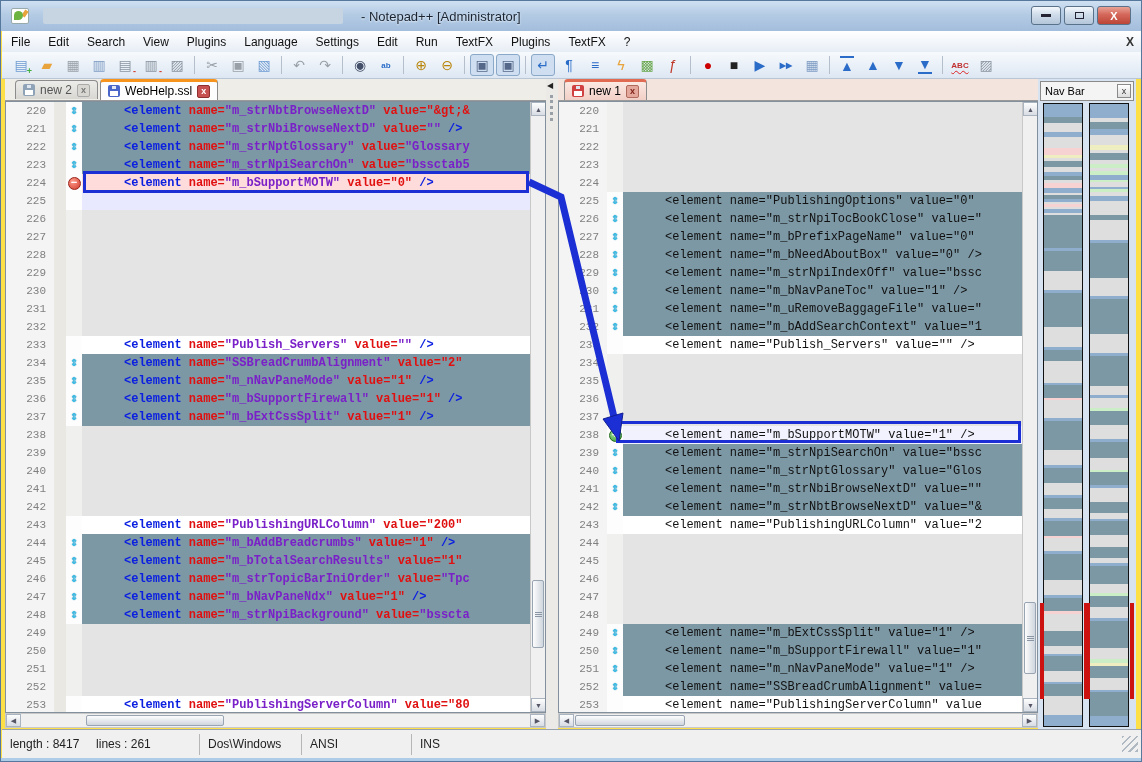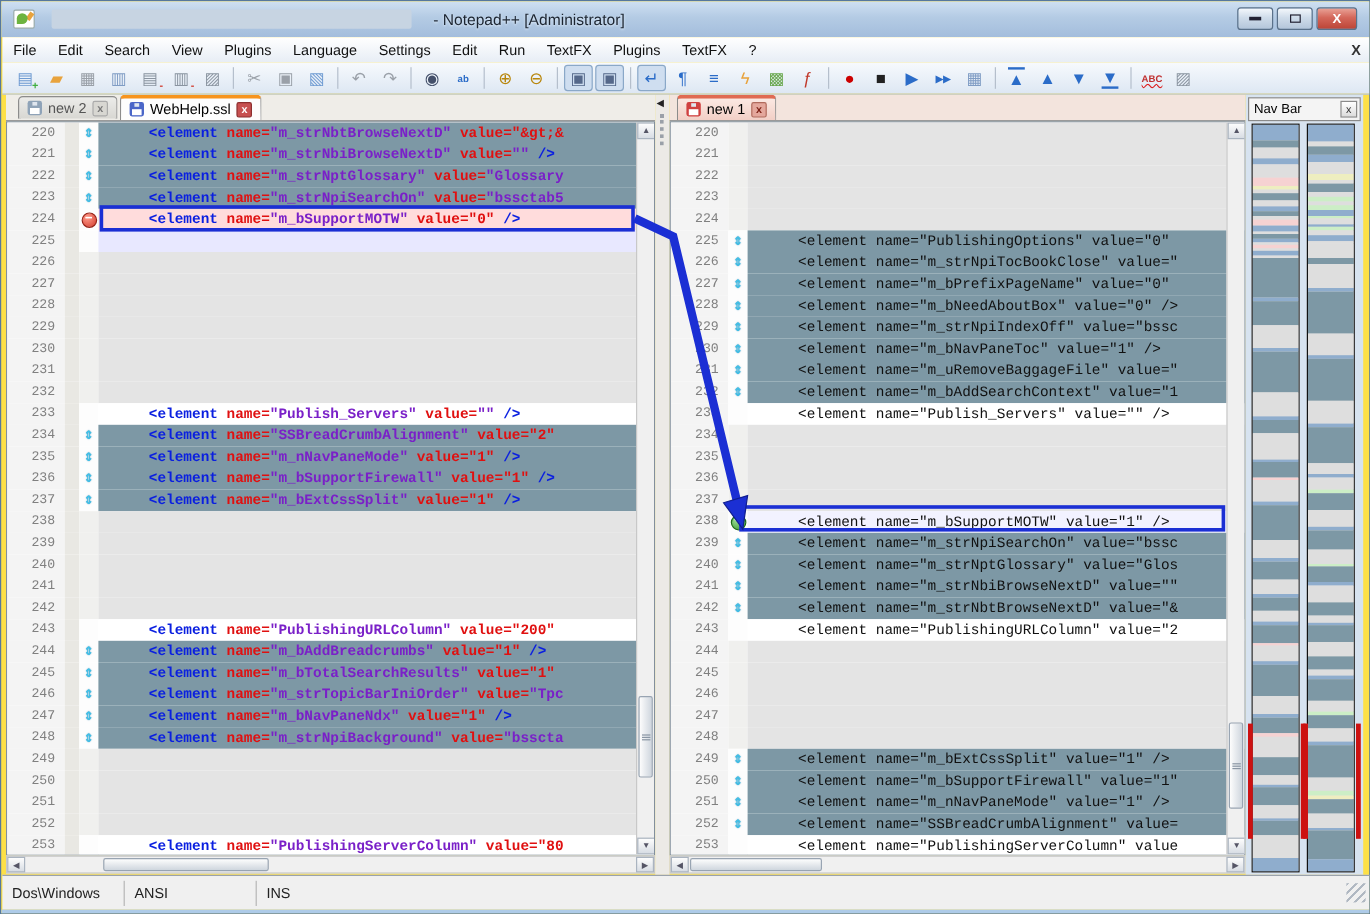--- a/index.html
+++ b/index.html
@@ -935,19 +935,20 @@
   </div>
 
   <div class="diff-box" style="left:82px; top:170px; width:446px; height:22px;"></div>
   <div class="diff-box" style="left:615px; top:420px; width:405px; height:22px;"></div>
   <svg id="arrow-svg">
     <polyline points="528,181 560,196 613,416" fill="none" stroke="#1b2fd4" stroke-width="7"></polyline>
     <polygon points="622,412 602,418 618,440" fill="#1b2fd4" stroke="#101e90" stroke-width="1"></polygon>
   </svg>
 
   <div id="statusbar">
+    <div class="sb-field" style="width:198px;">length : 8417     lines : 261</div>
     <div class="sb-field" style="width:102px;">Dos\Windows</div>
     <div class="sb-field" style="width:110px;">ANSI</div>
     <div class="sb-field" style="width:54px; border-right:none;">INS</div>
     <div id="sb-grip"></div>
   </div>
   <div id="bottom-border"></div>
 </div>
 
 </body></html>

